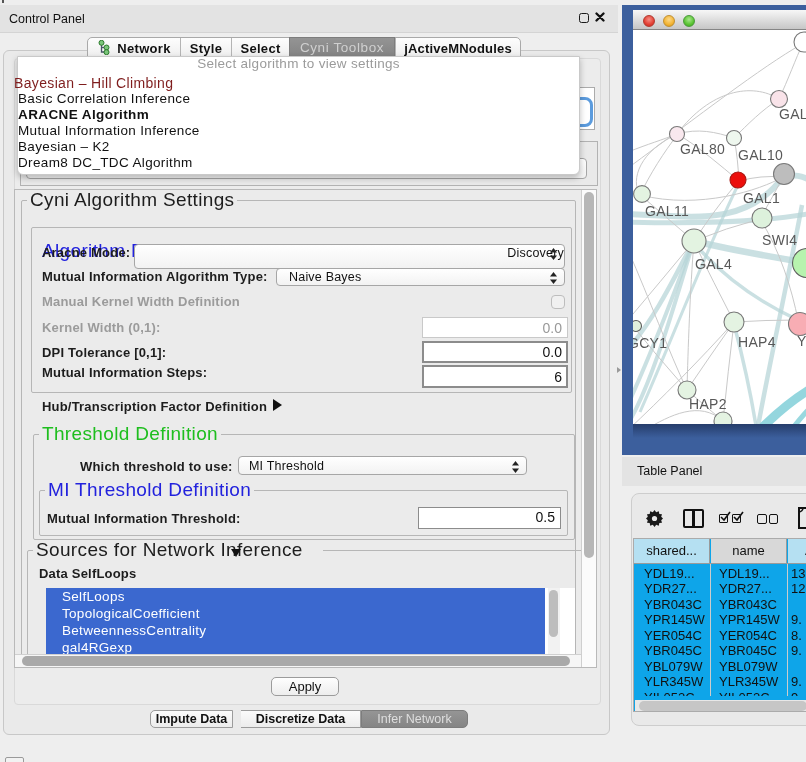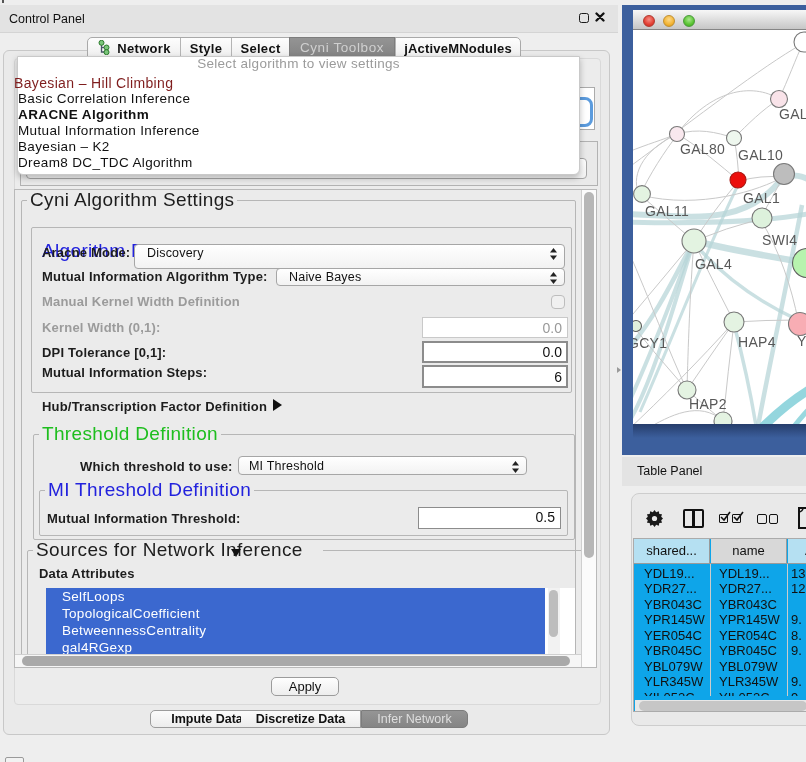--- a/index.html
+++ b/index.html
@@ -61,21 +61,21 @@
 <div class="ab" style="left:14px;top:189px;width:583px;height:479px;border:1px solid #b9b9b9;background:#ebebeb;"></div>
 
 <div class="ab" id="vp" style="left:15px;top:190px;width:566px;height:464px;overflow:hidden;background:#ebebeb;">
 
   <div class="ab grp" style="left:6px;top:10px;width:555px;height:497px;"></div>
   <div class="glab" style="left:12px;top:3px;color:#1d1d1d;">Cyni Algorithm Settings</div>
 
   <div class="ab grp" style="left:16px;top:37px;width:541px;height:166px;"></div>
   <div class="glab" style="left:24px;top:30px;color:#2222dd;margin-top:24px;">Algorithm Definition</div>
   <div class="ab lbl" style="left:27px;top:55px;">Aracne Mode:</div>
-  <div class="ab combo" style="left:119px;top:54px;width:431px;height:25px;line-height:17px;padding-left:12px;">Discovery
+  <div class="ab combo" style="left:119px;top:54px;width:431px;height:25px;line-height:17px;padding-left:12px;text-align:right;">Discovery
     <span class="ar" style="top:2px;"><svg width="9" height="14" viewBox="0 0 9 14">
             <path d="M4.5 1 L8 5.5 H1 Z" fill="#222"></path>
             <path d="M4.5 13 L1 8.5 H8 Z" fill="#222"></path>
           </svg></span>
   </div>
   <div class="ab lbl" style="left:27px;top:79px;">Mutual Information Algorithm Type:</div>
   <div class="ab combo" style="left:261px;top:78px;width:289px;height:18px;line-height:17px;padding-left:12px;">Naive Bayes
     <span class="ar" style="top:2px;"><svg width="9" height="14" viewBox="0 0 9 14">
             <path d="M4.5 1 L8 5.5 H1 Z" fill="#222"></path>
             <path d="M4.5 13 L1 8.5 H8 Z" fill="#222"></path>
@@ -104,40 +104,40 @@
   </div>
 
   <div class="ab grp" style="left:24px;top:300px;width:529px;height:46px;"></div>
   <div class="glab" style="left:30px;top:293px;color:#2222dd;">MI Threshold Definition</div>
   <div class="ab lbl" style="left:32px;top:321px;">Mutual Information Threshold:</div>
   <div class="ab fld" style="left:403px;top:317px;width:143px;height:22px;border:1.5px solid #8c8c8c;line-height:19px;padding-right:5px;">0.5</div>
 
   <div class="ab grp" style="left:12px;top:360px;width:559px;height:200px;"></div>
   <div class="glab" style="left:18px;top:353px;color:#1d1d1d;padding-right:20px;">Sources for Network Inference</div>
   <div class="ab tri-d" style="left:216px;top:359px;"></div>
-  <div class="ab lbl" style="left:24px;top:376px;">Data Attributes</div>
+  <div class="ab lbl" style="left:24px;top:376px;">Data SelfLoops</div>
   <div class="ab" style="left:31px;top:398px;width:529px;height:66px;background:#ffffff;"></div>
   <div class="ab" style="left:31px;top:398px;width:499px;height:68px;background:#3b68cf;"></div>
   <div class="ab" style="left:47px;top:399px;font-size:13.5px;letter-spacing:0.3px;color:#fff;">SelfLoops</div>
   <div class="ab" style="left:47px;top:416px;font-size:13.5px;letter-spacing:0.3px;color:#fff;">TopologicalCoefficient</div>
   <div class="ab" style="left:47px;top:433px;font-size:13.5px;letter-spacing:0.3px;color:#fff;">BetweennessCentrality</div>
   <div class="ab" style="left:47px;top:450px;font-size:13.5px;letter-spacing:0.3px;color:#fff;">gal4RGexp</div>
   <div class="ab" style="left:533px;top:398px;width:12px;height:66px;background:#f2f2f2;"></div>
   <div class="ab" style="left:534px;top:400px;width:9px;height:47px;background:#bdbdbd;border-radius:4.5px;"></div>
 </div>
 
 <div class="ab" style="left:581px;top:190px;width:15px;height:477px;background:#fbfbfb;border-left:1px solid #cfcfcf;"></div>
 <div class="ab" style="left:584px;top:192px;width:10px;height:366px;background:#b7b7b7;border-radius:5px;"></div>
 
 <div class="ab" style="left:15px;top:654px;width:566px;height:13px;background:#f6f6f6;border-top:1px solid #d0d0d0;"></div>
 <div class="ab" style="left:22px;top:656px;width:548px;height:10px;background:#a9a9a9;border-radius:5px;"></div>
 
 <div class="ab" style="left:271px;top:677px;width:68px;height:19px;background:linear-gradient(#fefefe,#ededed);border:1px solid #9b9b9b;border-radius:5px;text-align:center;font-size:13px;line-height:17px;color:#111;">Apply</div>
 
-<div class="ab" style="left:150px;top:710px;width:114px;height:18px;background:linear-gradient(#fbfbfb,#ececec);border:1px solid #9b9b9b;border-radius:5px 0 0 5px;text-align:center;font-size:12.5px;font-weight:bold;line-height:17px;color:#111;">Impute Data</div>
+<div class="ab" style="left:150px;top:710px;width:83px;height:18px;background:linear-gradient(#fbfbfb,#ececec);border:1px solid #9b9b9b;border-radius:5px 0 0 5px;text-align:center;font-size:12.5px;font-weight:bold;line-height:17px;color:#111;">Impute Data</div>
 <div class="ab" style="left:241px;top:710px;width:120px;height:18px;background:linear-gradient(#fbfbfb,#ececec);border:1px solid #9b9b9b;border-left:none;text-align:center;font-size:12.5px;font-weight:bold;line-height:17px;color:#111;">Discretize Data</div>
 <div class="ab" style="left:361px;top:710px;width:107px;height:18px;background:linear-gradient(#959595,#858585);border:1px solid #7d7d7d;border-radius:0 5px 5px 0;text-align:center;font-size:12.5px;line-height:17px;color:#dedede;">Infer Network</div>
 
 <div class="ab" style="left:5px;top:757px;width:19px;height:14px;background:#f2f2f2;border:1.5px solid #9a9a9a;border-radius:2px;"></div>
 
 <div class="ab" style="left:17px;top:56px;width:563px;height:119px;background:#ffffff;border:1px solid #c9c9c9;border-radius:0 0 6px 6px;box-shadow:0 3px 6px rgba(0,0,0,0.25);"></div>
 <div class="ab" style="left:17px;top:56px;width:563px;text-align:center;font-size:13.5px;letter-spacing:0.3px;color:#9b9b9b;">Select algorithm to view settings</div>
 <div class="ab" style="left:14px;top:75px;font-size:14px;letter-spacing:0.35px;color:#7f1d1d;">Bayesian – Hill Climbing</div>
 <div class="ab" style="left:18px;top:91px;font-size:13.5px;letter-spacing:0.35px;color:#111;">Basic Correlation Inference</div>
 <div class="ab" style="left:18px;top:107px;font-size:13.5px;letter-spacing:0.4px;font-weight:bold;color:#111;">ARACNE Algorithm</div>

